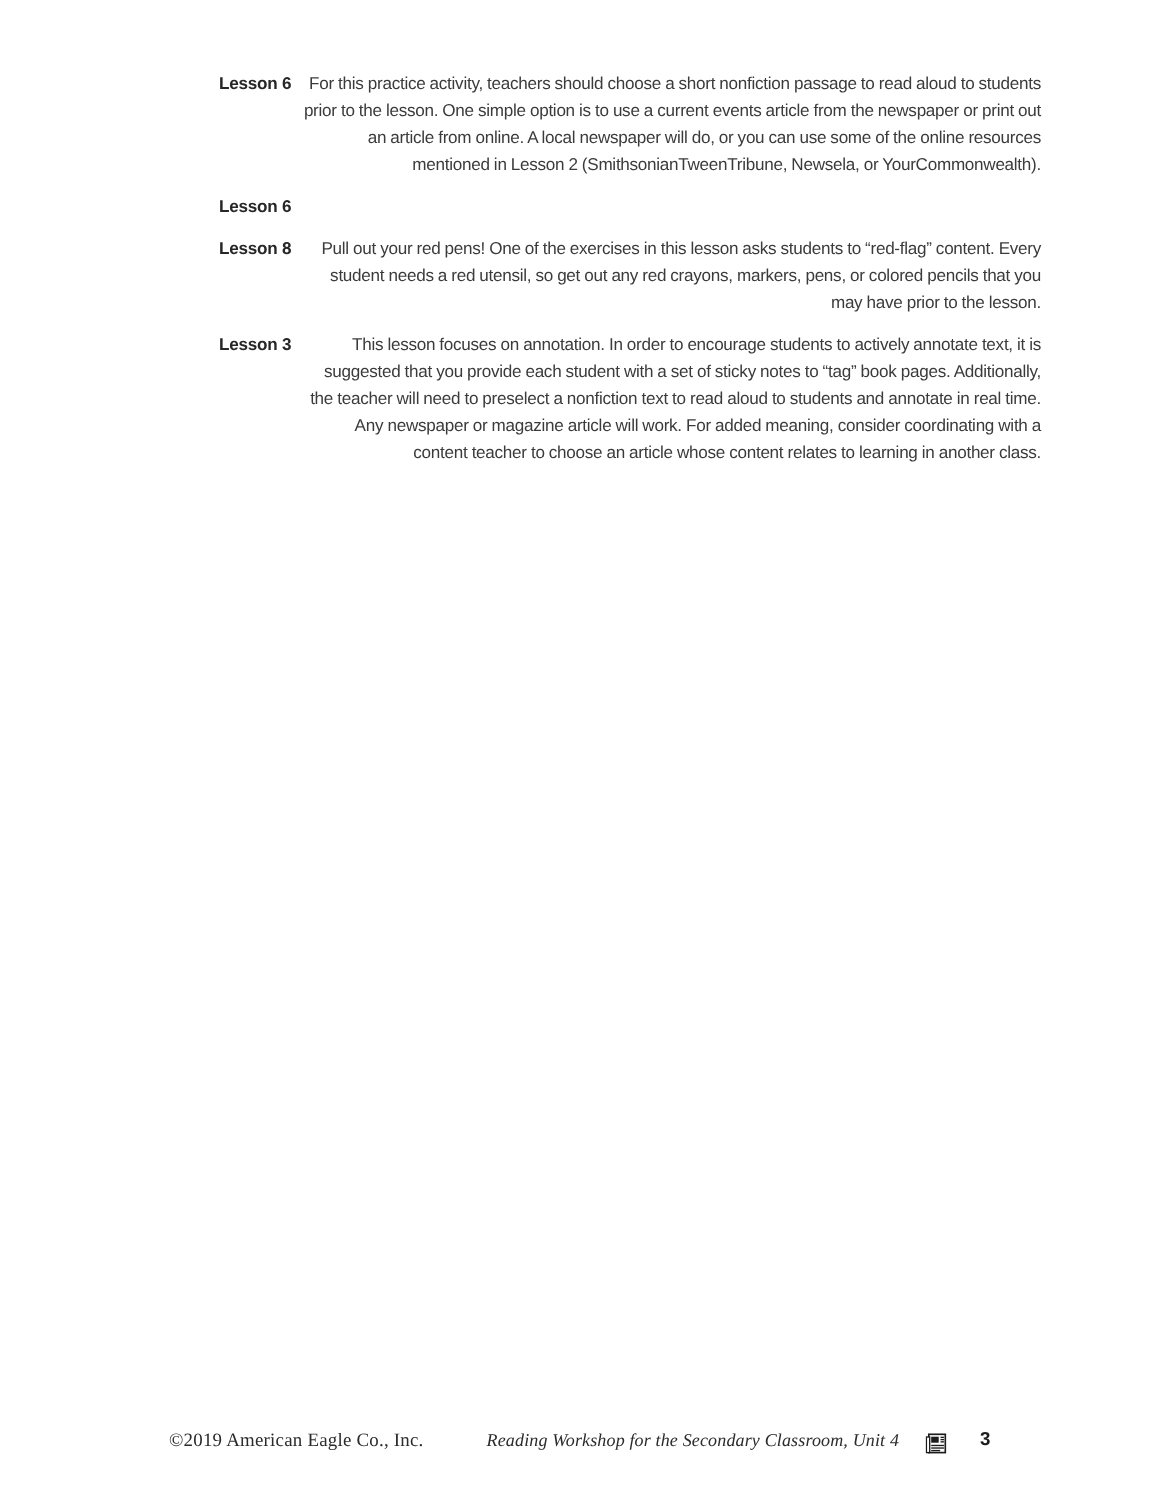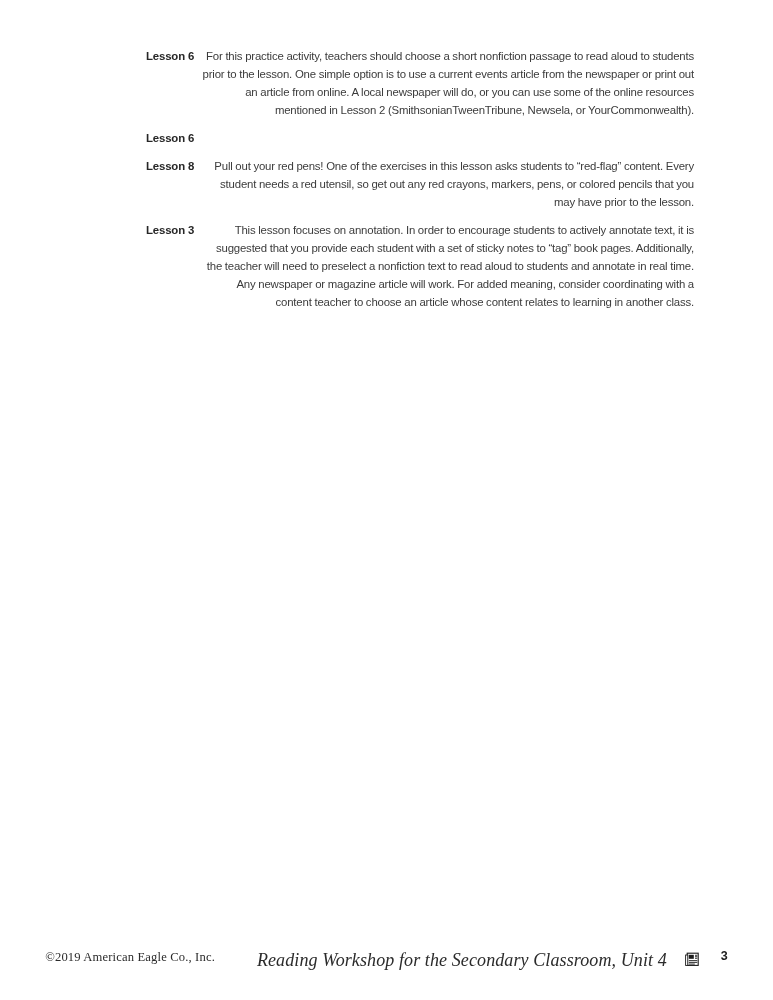--- a/index.html
+++ b/index.html
@@ -87,21 +87,21 @@
   .copyright {
     font-family: "Liberation Serif", serif;
     font-size: 12.6px;
     color: #2b2b2b;
     letter-spacing: 0.15px;
   }
 
   .footer-title {
     font-family: "Liberation Serif", serif;
     font-style: italic;
-    font-size: 18px;
+    font-size: 12px;
     color: #2b2b2b;
     margin-left: 26px;
     letter-spacing: 0.1px;
   }
 
   .footer-icon {
     display: inline-block;
     width: 15px;
     height: 15px;
     margin-left: 2px;

